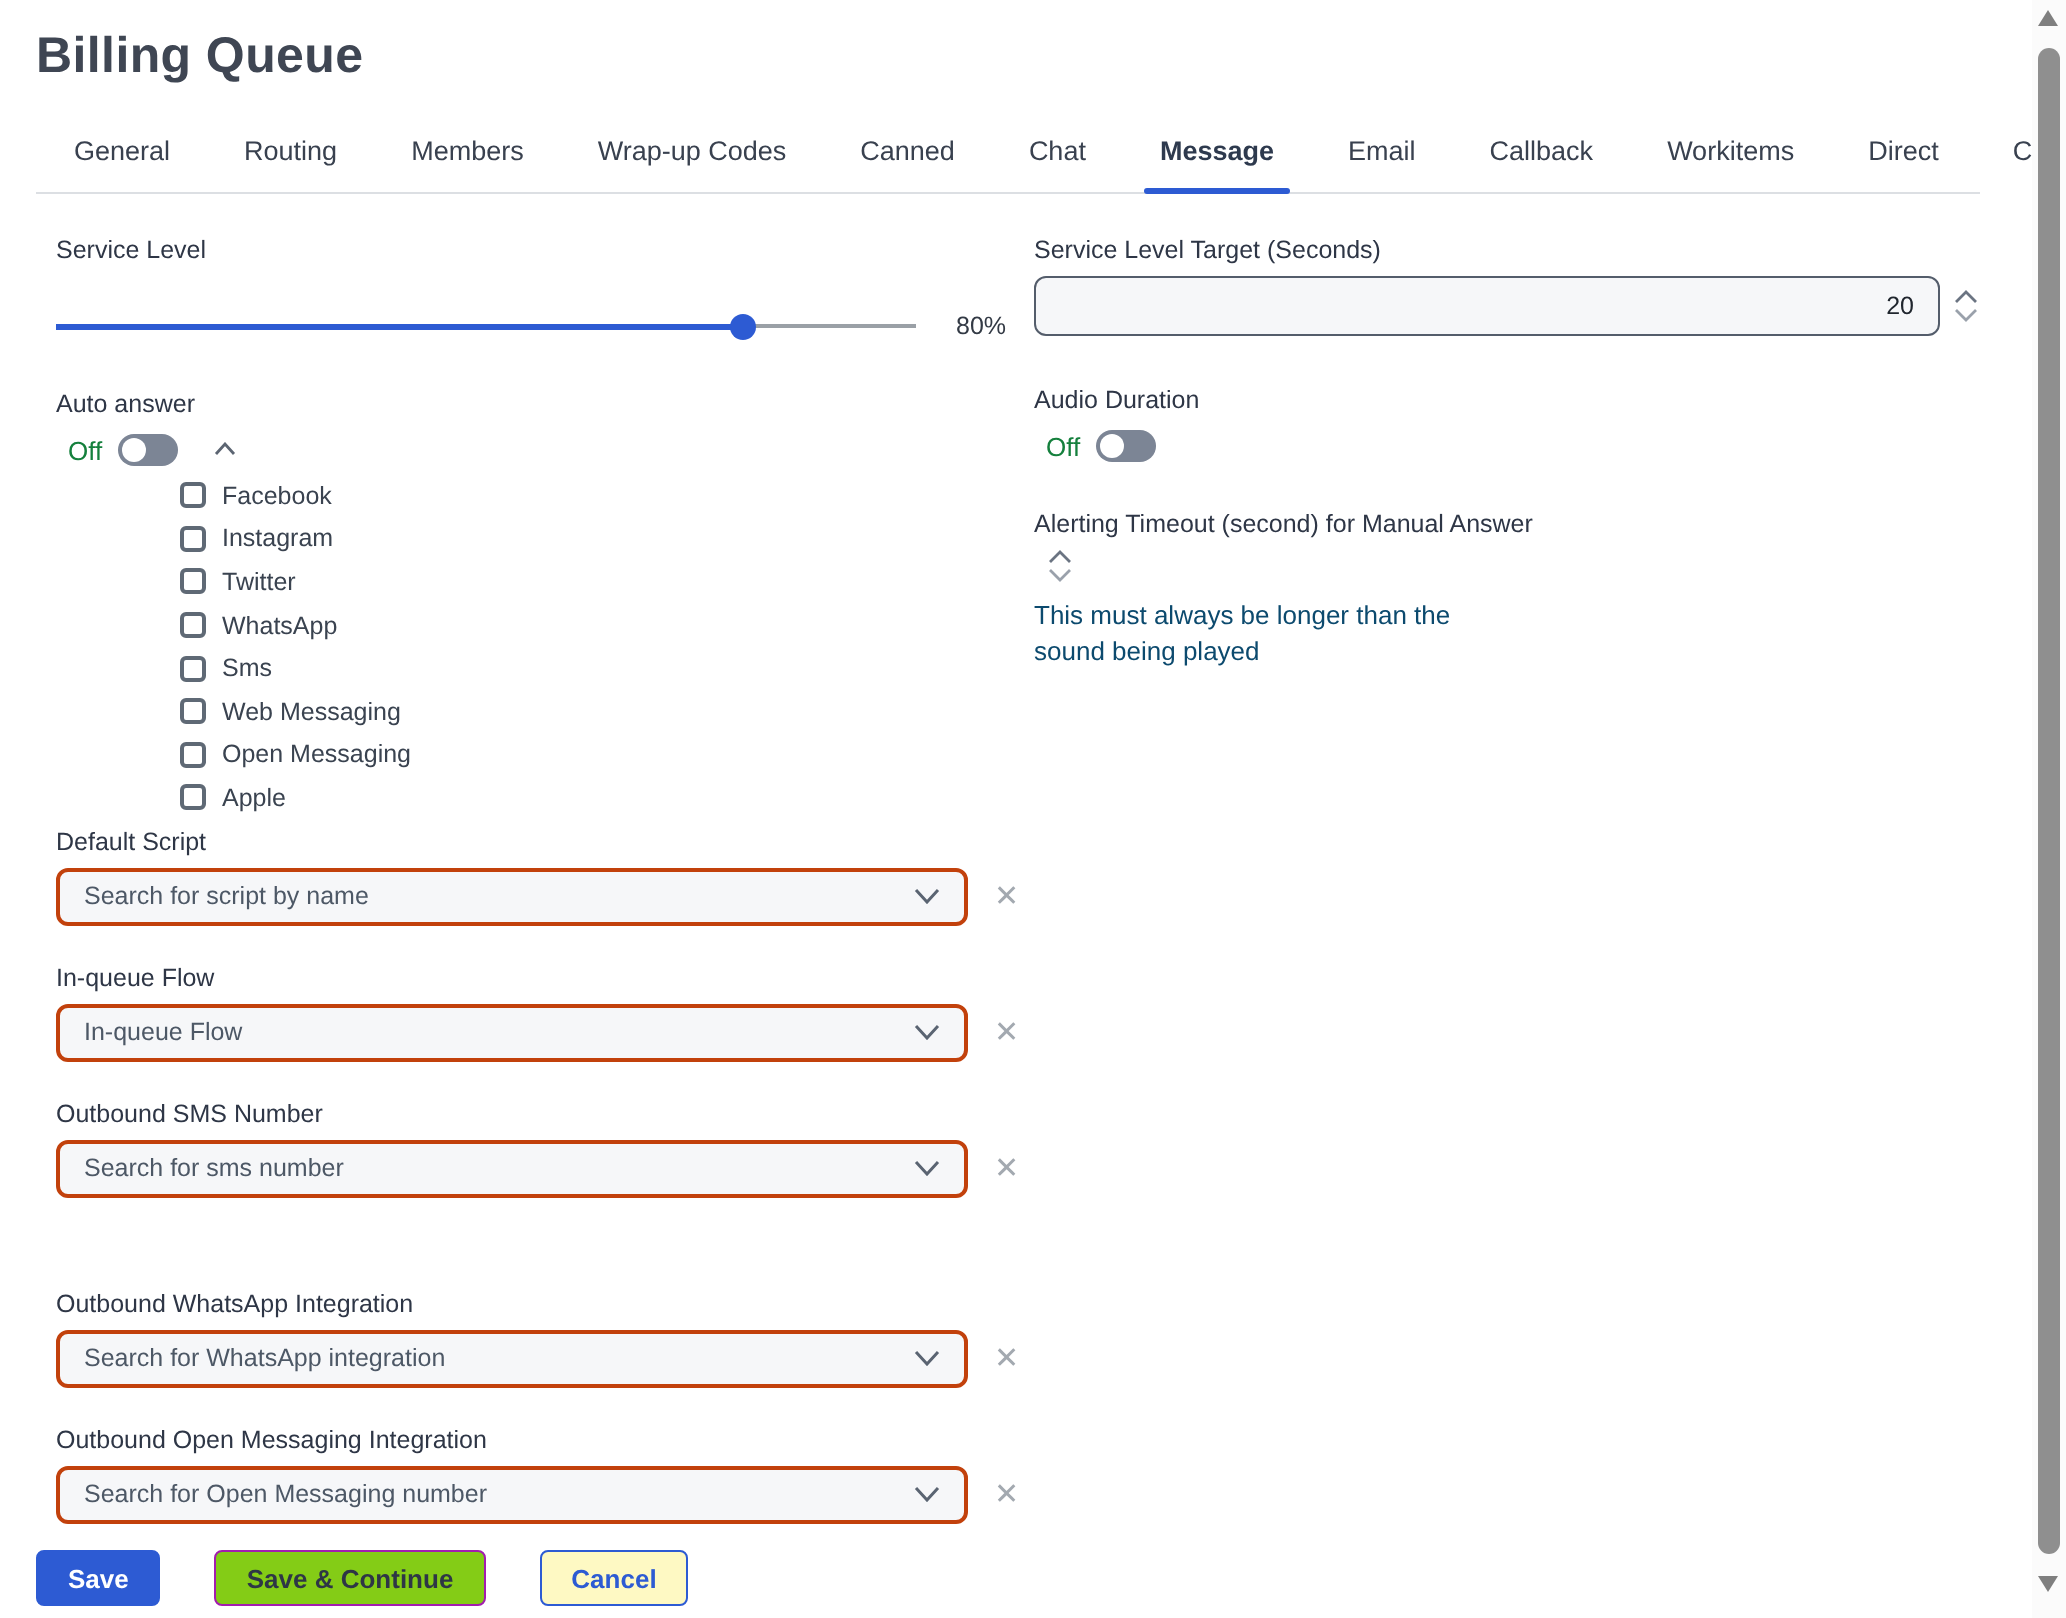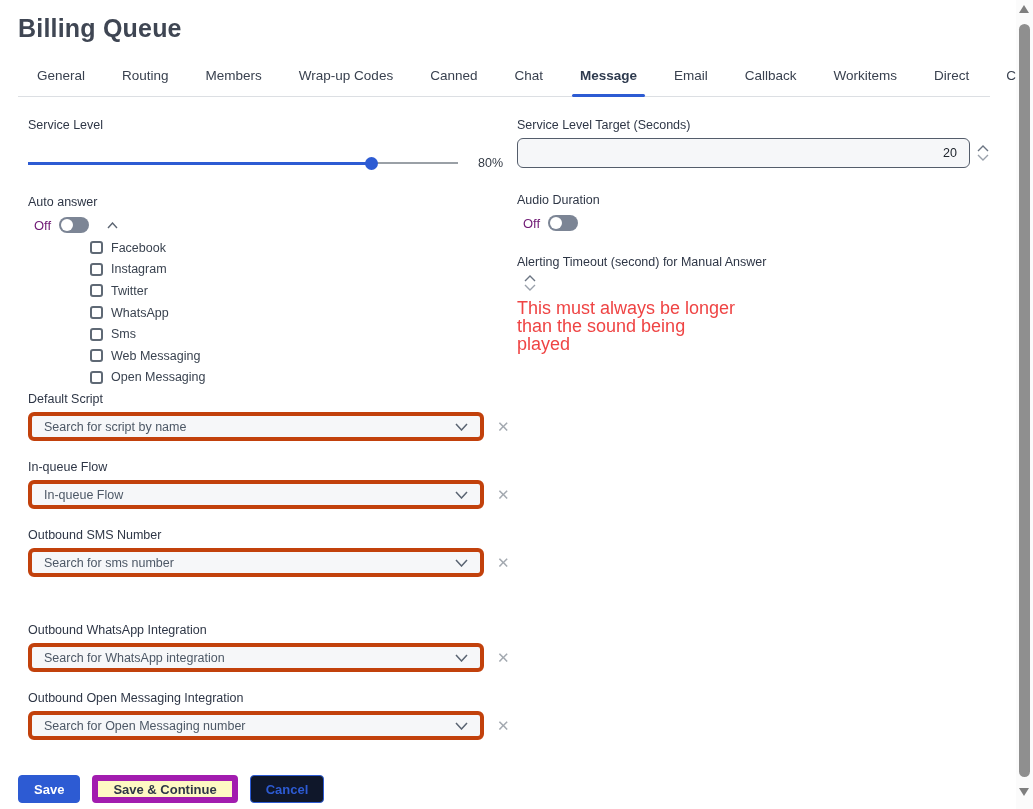--- a/index.html
+++ b/index.html
@@ -29,57 +29,57 @@
   .slider-row { margin-top:24px; display:flex; align-items:center; width:500px; }
   .slider-track { position:relative; width:430px; height:14px; cursor:pointer; }
   .slider-track::before { content:""; position:absolute; left:0; right:0; top:6px; height:2px; background:#9aa0a6; }
   .slider-fill { position:absolute; left:0; top:5.5px; height:3px; width:80%; background:#2d5bd3; }
   .slider-handle { position:absolute; left:80%; top:1px; width:13px; height:13px; margin-left:-7px;
     border-radius:50%; background:#2d5bd3; cursor:grab; }
   .slider-value { margin-left:20px; font-size:12.5px; color:#333a45; }
 
   
   .toggle-row { display:flex; align-items:center; margin-left:6px; margin-top:8px; }
-  .toggle-state { font-size:13px; color:#701a75; margin-right:8px; }
+  .toggle-state { font-size:13px; color:#15803d; margin-right:8px; }
   .toggle { position:relative; width:30px; height:16px; border-radius:8px; background:#7c8595; cursor:pointer; flex:0 0 auto; }
   .toggle .knob { position:absolute; left:2px; top:2px; width:12px; height:12px; border-radius:50%; background:#fff; }
   .caret-up { margin-left:18px; margin-top:-2px; color:#5c6572; }
 
   
   .chk-list { margin-left:62px; margin-top:4px; }
   .chk-row { display:flex; align-items:center; height:21.6px; cursor:pointer; }
   .chk-box { width:13px; height:13px; border:2px solid #5f6975; border-radius:3px; background:#fff; flex:0 0 auto; }
   .chk-label { margin-left:8px; font-size:12.5px; color:#3a4350; }
 
   
   .num-row { display:flex; align-items:center; margin-top:6px; }
   .num-input { height:30px; background:#f6f7f9; border:1px solid #545d6b; border-radius:6px;
     font-size:12.5px; color:#20262e; text-align:right; padding-right:12px;
     font-family:"Liberation Sans", sans-serif; }
   .num-input.wide { width:453px; }
   .num-input.narrow { width:210px; }
   .stepper { display:flex; flex-direction:column; margin-left:7px; gap:2px; }
   .stepper svg { display:block; cursor:pointer; }
-  .helper { margin-top:8px; font-size:18px; line-height:18px; color:#ef4444; width:225px; }
+  .helper { margin-top:8px; font-size:13px; line-height:18px; color:#0c4a6e; width:225px; }
 
   .sel-group { margin-top:19px; }
   .sel-group.extra-gap { margin-top:46px; }
   .sel-row { display:flex; align-items:center; margin-top:6px; }
-  .sel-box { width:456px; height:29px; background:#f6f7f9; border:4px solid #c2410c; border-radius:6px;
+  .sel-box { width:456px; height:29px; background:#f6f7f9; border:2px solid #c2410c; border-radius:6px;
     display:flex; align-items:center; justify-content:space-between; padding:0 12px; cursor:pointer; }
   .sel-text { font-size:12.5px; color:#4d5866; }
   .clear-x { margin-left:13px; color:#a3a9b0; font-size:15px; cursor:pointer; line-height:1; }
 
   
-  .footer { position:absolute; left:18px; top:775px; display:flex; gap:12px;justify-content:space-between; }
+  .footer { position:absolute; left:18px; top:775px; display:flex; gap:27px;justify-content:space-between; }
   .btn { height:28px; border-radius:4px; font-size:13px; font-weight:bold; display:flex; align-items:center;
     justify-content:center; cursor:pointer; padding:0 15px; font-family:"Liberation Sans", sans-serif; }
   .btn-save { background:#2d5bd3; color:#fff; border:1px solid #2d5bd3; }
-  .btn-savecont { background:#fef9c3; color:#2e3646; border:6px solid #a21caf; }
-  .btn-cancel { background:#0f172a; color:#2d5bd3; border:1px solid #2d5bd3; }
+  .btn-savecont { background:#84cc16; color:#2e3646; border:1px solid #a21caf; }
+  .btn-cancel { background:#fef9c3; color:#2d5bd3; border:1px solid #2d5bd3; }
 
   
   .scrollbar { position:absolute; right:0; top:0; width:17px; height:809px; background:#fbfbfb; }
   .sb-up, .sb-down { position:absolute; left:3px; width:0; height:0; cursor:pointer;
     border-left:5.5px solid transparent; border-right:5.5px solid transparent; }
   .sb-up { top:5px; border-bottom:8px solid #7f7f7f; }
   .sb-down { top:788px; border-top:8px solid #7f7f7f; }
   .sb-thumb { position:absolute; left:3px; top:24px; width:11px; height:753px; background:#8f8f8f; border-radius:6px; cursor:pointer; }
 </style>
 </head>
@@ -152,20 +152,24 @@
           <span class="chk-label">Sms</span>
         </div>
         <div class="chk-row">
           <span class="chk-box"></span>
           <span class="chk-label">Web Messaging</span>
         </div>
         <div class="chk-row">
           <span class="chk-box"></span>
           <span class="chk-label">Open Messaging</span>
         </div>
+        <div class="chk-row">
+          <span class="chk-box"></span>
+          <span class="chk-label">Apple</span>
+        </div>
       </div>
 
       <div class="sel-group" style="margin-top:4px;">
         <div class="field-label">Default Script</div>
         <div class="sel-row">
           <div class="sel-box">
             <span class="sel-text">Search for script by name</span>
             <svg width="13" height="8" viewBox="0 0 13 8">
                 <polyline points="1,1 6.5,7 12,1" fill="none" stroke="#5a6472" stroke-width="1.5"></polyline>
               </svg>

